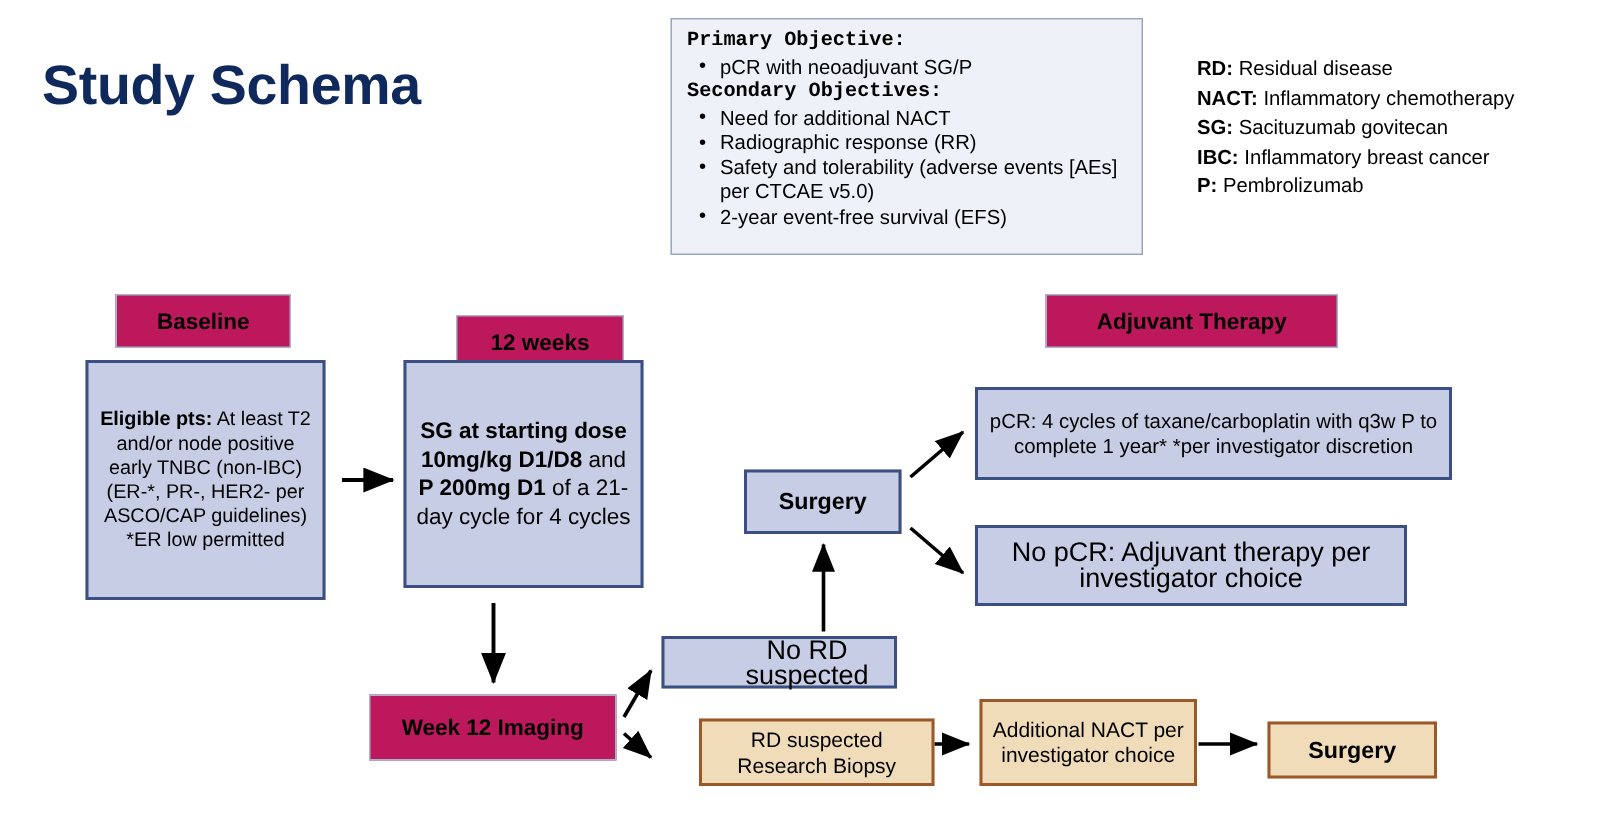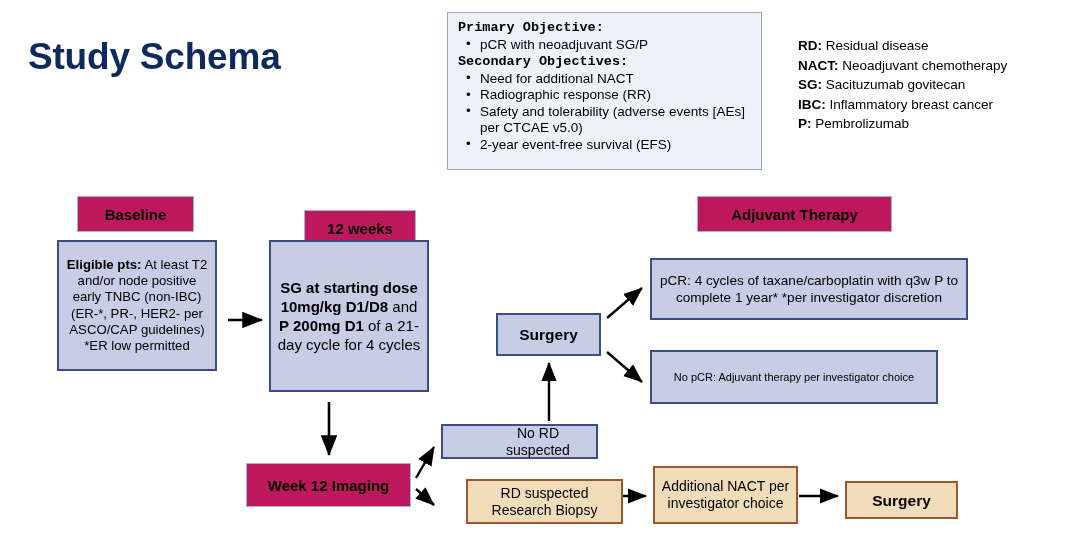--- a/index.html
+++ b/index.html
@@ -112,49 +112,49 @@
     padding: 2px 5px;
   }
   .b { font-weight: bold; }
 
   
   #hdr-baseline   { left: 77px;  top: 196px; width: 117px; height: 36px; }
   #hdr-12weeks    { left: 304px; top: 210px; width: 112px; height: 36px; }
   #hdr-adjuvant   { left: 697px; top: 196px; width: 195px; height: 36px; }
 
   #box-eligible {
-    left: 57px; top: 240px; width: 160px; height: 131px;
+    left: 57px; top: 240px; width: 160px; height: 160px;
     font-size: 13.2px; line-height: 16.2px;
   }
   #box-sg {
     left: 269px; top: 240px; width: 160px; height: 152px;
     font-size: 15px; line-height: 19px; font-weight: bold;
   }
   #box-sg .rg { font-weight: normal; }
 
   #box-surgery1 {
     left: 496px; top: 313px; width: 105px; height: 43px;
     font-size: 15.5px; font-weight: bold;
   }
   #box-pcr {
     left: 650px; top: 258px; width: 318px; height: 62px;
     font-size: 13.6px; line-height: 17px;
   }
   #box-nopcr {
     left: 650px; top: 350px; width: 288px; height: 54px;
-    font-size: 11px; line-height: 17px;
+    font-size: 18px; line-height: 17px;
   }
 
   #box-week12 {
     left: 246px; top: 463px; width: 165px; height: 44px;
     font-size: 15px; font-weight: bold;
   }
   #box-nord {
     left: 441px; top: 424px; width: 157px; height: 35px;
-    font-size: 14px;
+    font-size: 18px;
     padding-left: 42px;
   }
   #box-rdsusp {
     left: 466px; top: 479px; width: 157px; height: 45px;
     font-size: 14px; line-height: 17px;
   }
   #box-addnact {
     left: 653px; top: 466px; width: 145px; height: 58px;
     font-size: 14px; line-height: 17px;
   }
@@ -190,21 +190,21 @@
       <li>Safety and tolerability (adverse events [AEs] per CTCAE v5.0)</li>
       <li>2-year event-free survival (EFS)</li>
     </ul>
   </div>
 
   <div class="abs" id="abbrev">
     <div class="row">
       <span class="k">RD:</span><span> Residual disease</span>
     </div>
     <div class="row">
-      <span class="k">NACT:</span><span> Neoadjuvant chemotherapy</span>
+      <span class="k">NACT:</span><span> Inflammatory chemotherapy</span>
     </div>
     <div class="row">
       <span class="k">SG:</span><span> Sacituzumab govitecan</span>
     </div>
     <div class="row">
       <span class="k">IBC:</span><span> Inflammatory breast cancer</span>
     </div>
     <div class="row">
       <span class="k">P:</span><span> Pembrolizumab</span>
     </div>

